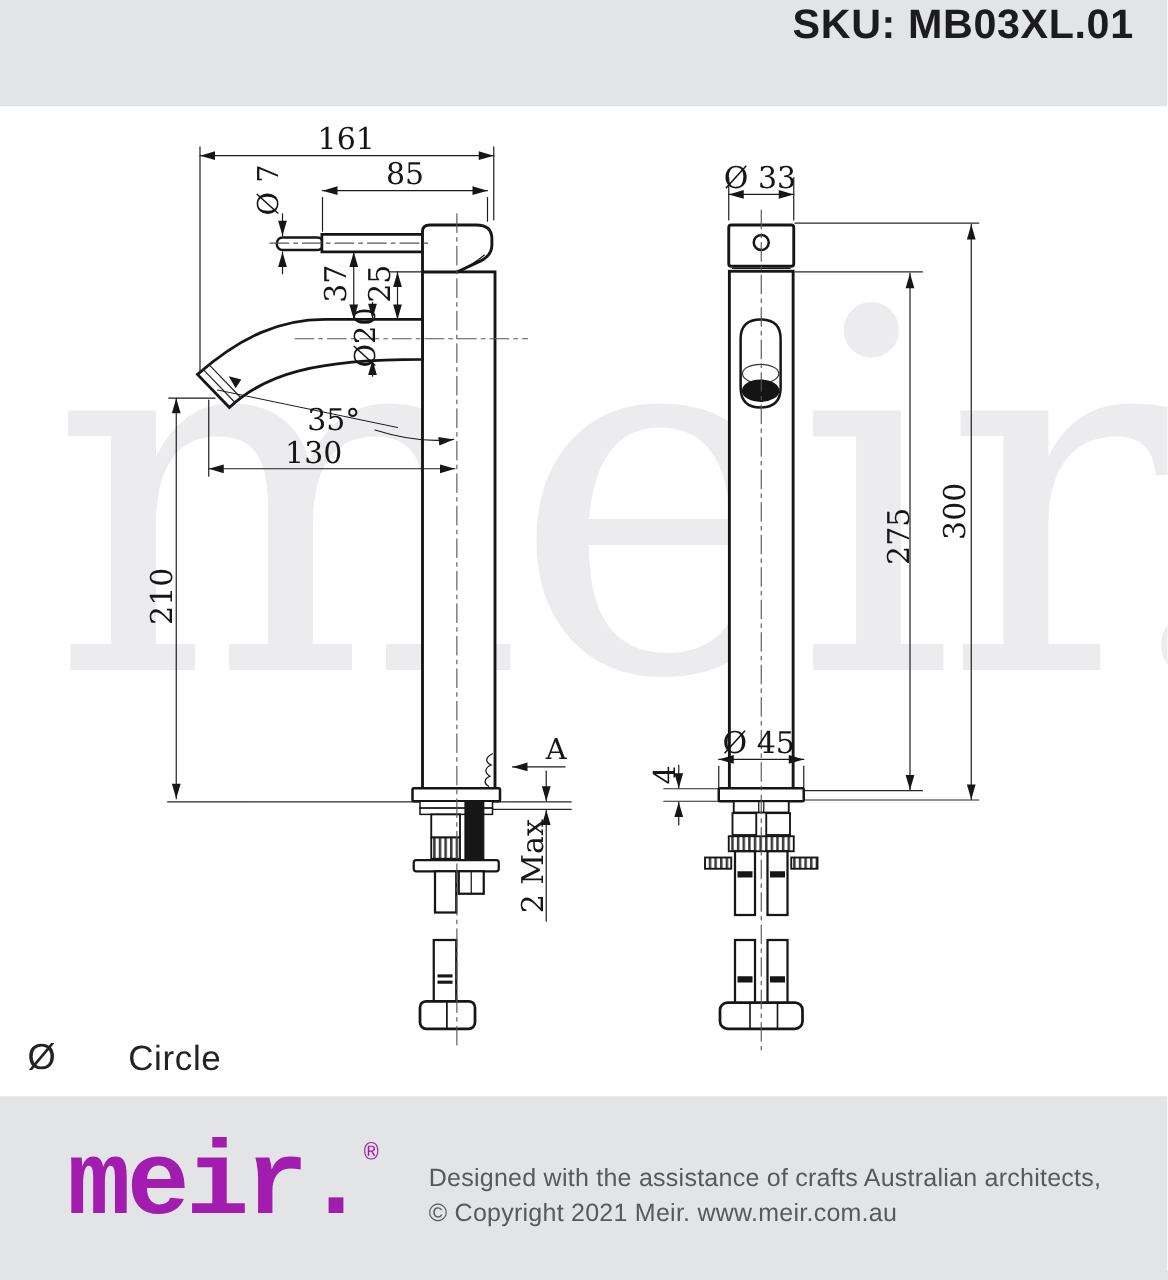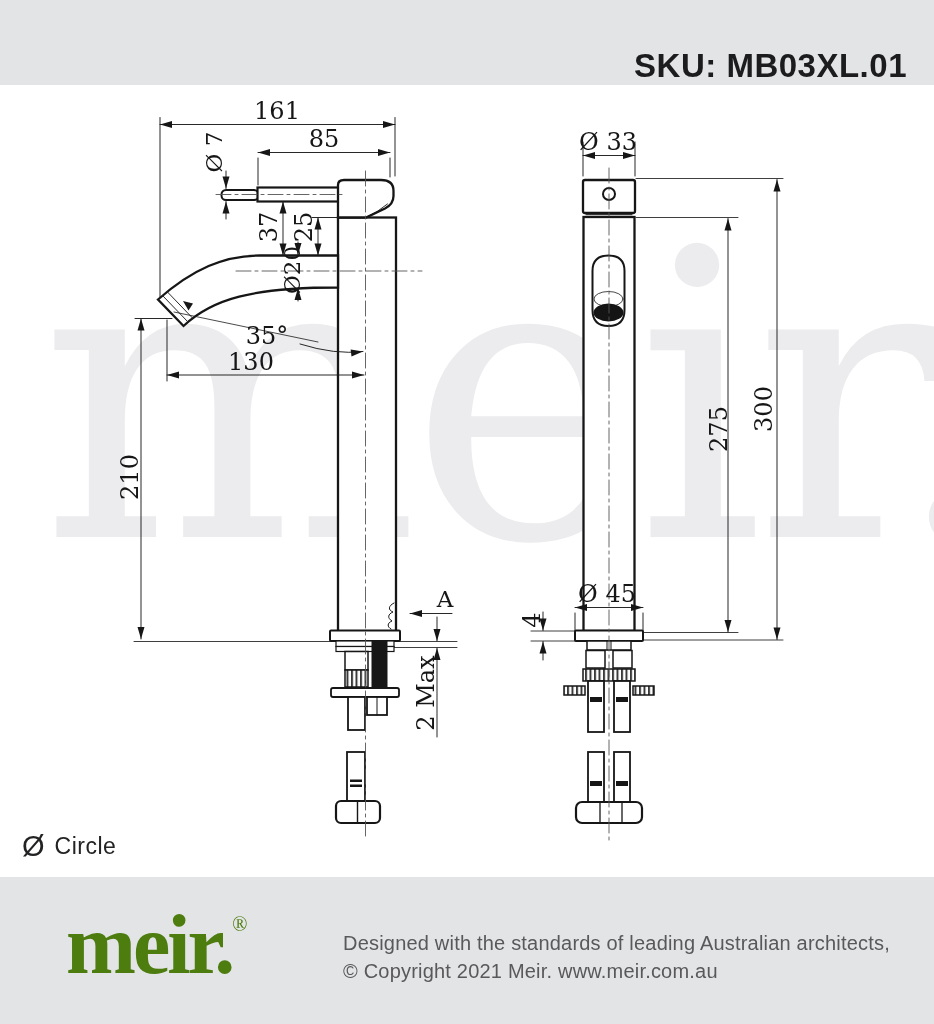--- a/index.html
+++ b/index.html
@@ -1,34 +1,34 @@
 <!DOCTYPE html>
 <html><head>
 <meta charset="utf-8">
 <style>
   html,body{margin:0;padding:0;background:#fff;}
   body{width:934px;height:1024px;position:relative;overflow:hidden;
        font-family:"Liberation Sans",sans-serif;}
   .banner{position:absolute;left:0;top:0;width:934px;height:85px;background:#e3e4e6;
-          display:flex;align-items:flex-end;justify-content:flex-end;box-sizing:border-box;
+          display:flex;align-items:flex-start;justify-content:flex-end;box-sizing:border-box;
           padding-right:27px;z-index:5;}
   .sku{font-size:33px;font-weight:bold;color:#1c1c1e;letter-spacing:.5px;}
   .watermark{position:absolute;left:40px;top:199px;font-family:"DejaVu Serif",serif;
              font-size:400px;line-height:400px;letter-spacing:-10px;color:#ececee;
              z-index:1;white-space:nowrap;user-select:none;}
   svg.drawing{position:absolute;left:0;top:0;z-index:2;}
   .dim{font-family:"DejaVu Serif",serif;font-size:24px;fill:#161616;}
   .dim.small{font-size:23px;}
   .legend{position:absolute;left:22px;top:830px;z-index:3;display:flex;align-items:center;
           gap:10px;color:#232325;}
   .legend .sym{font-size:29px;font-weight:400;}
-  .legend .lbl{font-size:23px;letter-spacing:.5px;}
+  .legend .lbl{font-size:28px;letter-spacing:.5px;margin-left:48px;}
   .footer{position:absolute;left:0;top:877px;width:934px;height:147px;background:#e3e4e6;z-index:5;}
-  .logo{position:absolute;left:66px;bottom:16px;font-family:Liberation Serif, serif;
-        font-weight:bold;font-size:84px;line-height:84px;letter-spacing:-3px;color:#4d7c0f;}
+  .logo{position:absolute;left:54px;bottom:16px;font-family:Liberation Mono, monospace;
+        font-weight:bold;font-size:84px;line-height:84px;letter-spacing:-3px;color:#a21caf;}
   .reg{display:inline-block;font-size:20px;font-weight:normal;letter-spacing:0;
        transform:translateY(-42px);}
   .footer-text{position:absolute;left:343px;top:53px;font-size:20px;line-height:27.5px;
                color:#59595b;letter-spacing:.2px;}
 </style>
 </head>
 <body>
 
 <div class="banner">
   <span class="sku">SKU: MB03XL.01</span>
@@ -231,16 +231,16 @@
 </svg>
 
 <div class="legend">
   <span class="sym">Ø</span>
   <span class="lbl">Circle</span>
 </div>
 
 <div class="footer">
   <div class="logo"><span>meir.</span><span class="reg">®</span></div>
   <div class="footer-text">
-    <div>Designed with the standards of leading Australian architects,</div>
+    <div>Designed with the assistance of crafts Australian architects,</div>
     <div>© Copyright 2021 Meir. www.meir.com.au</div>
   </div>
 </div>
 
 </body></html>

